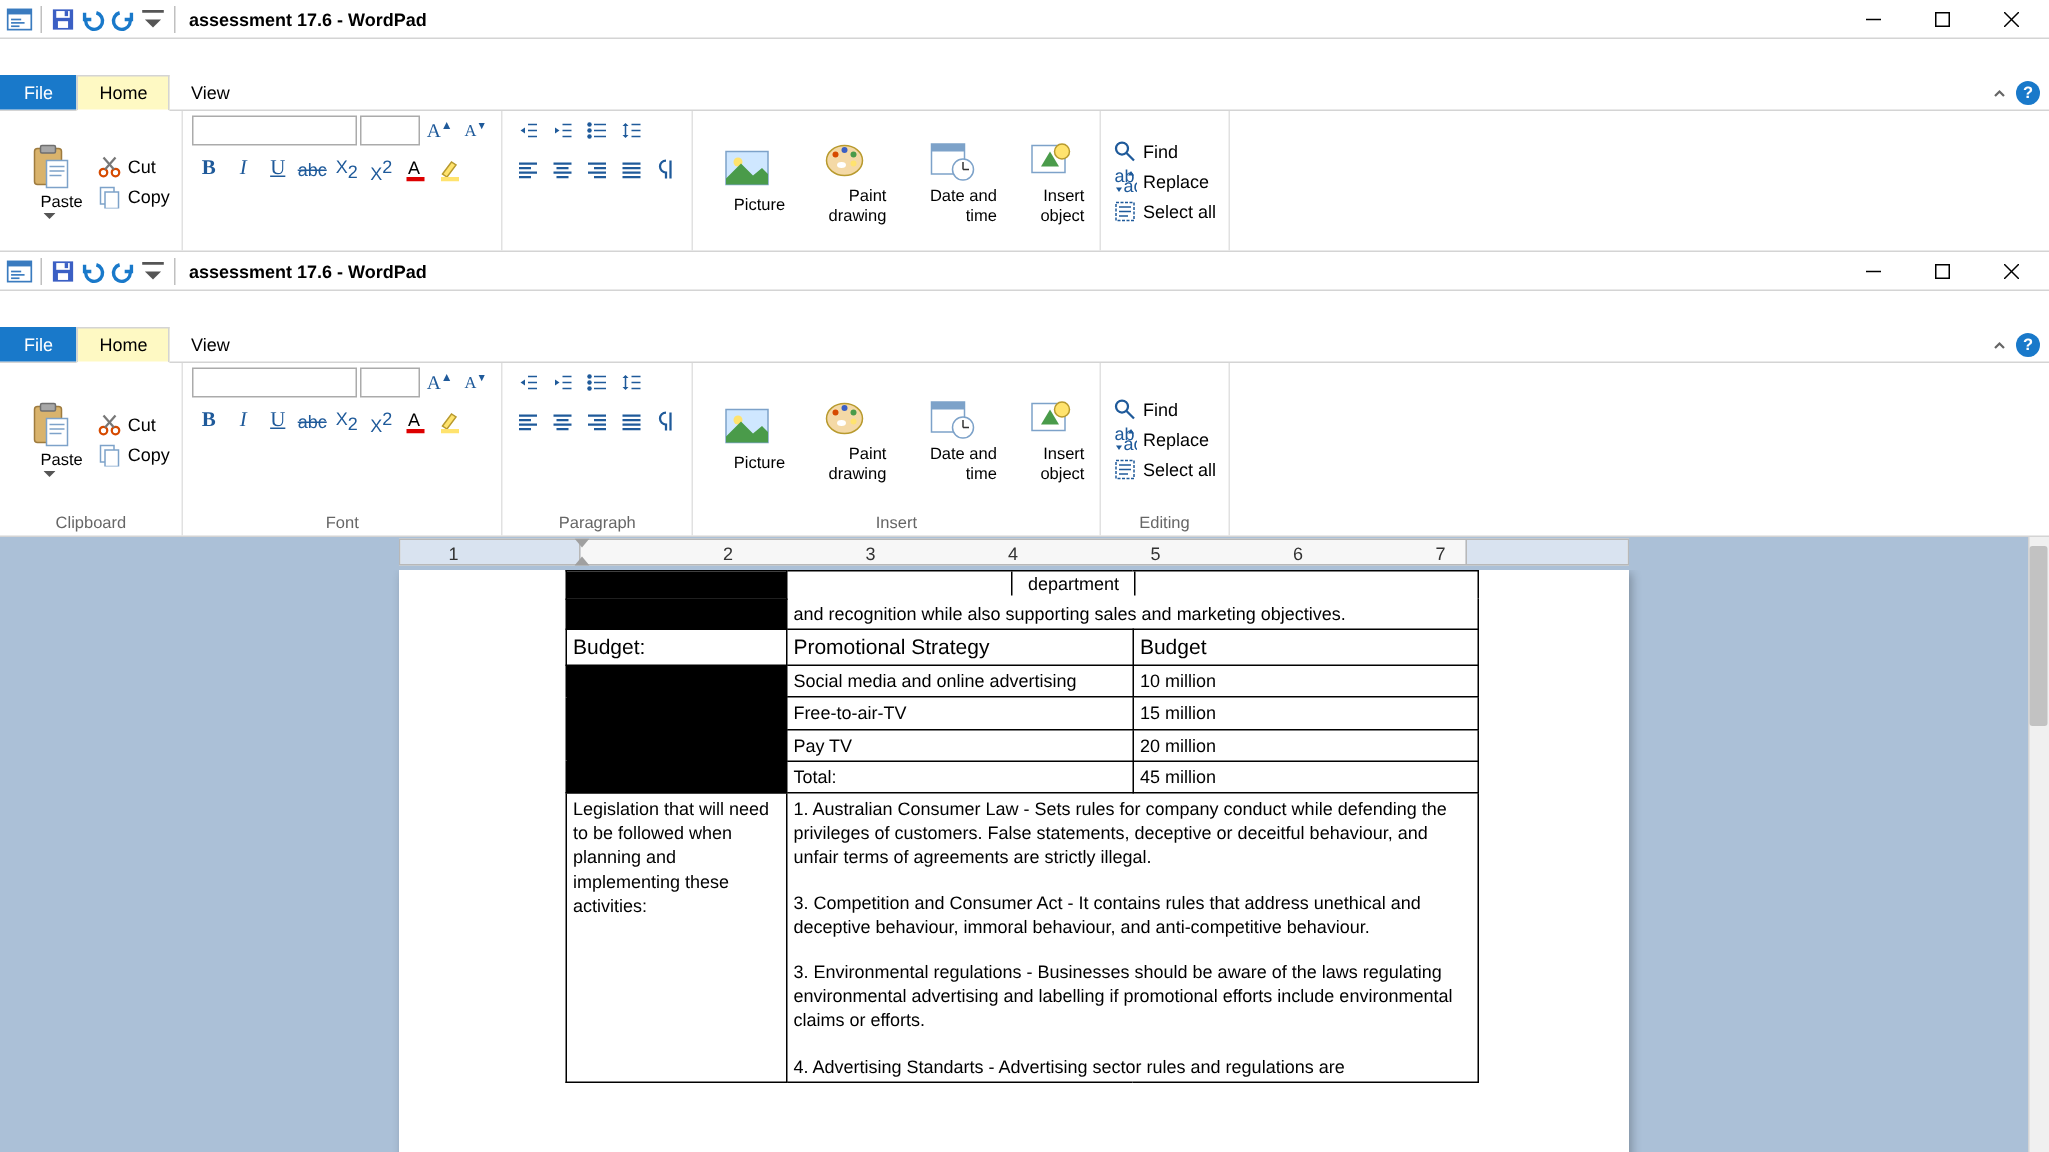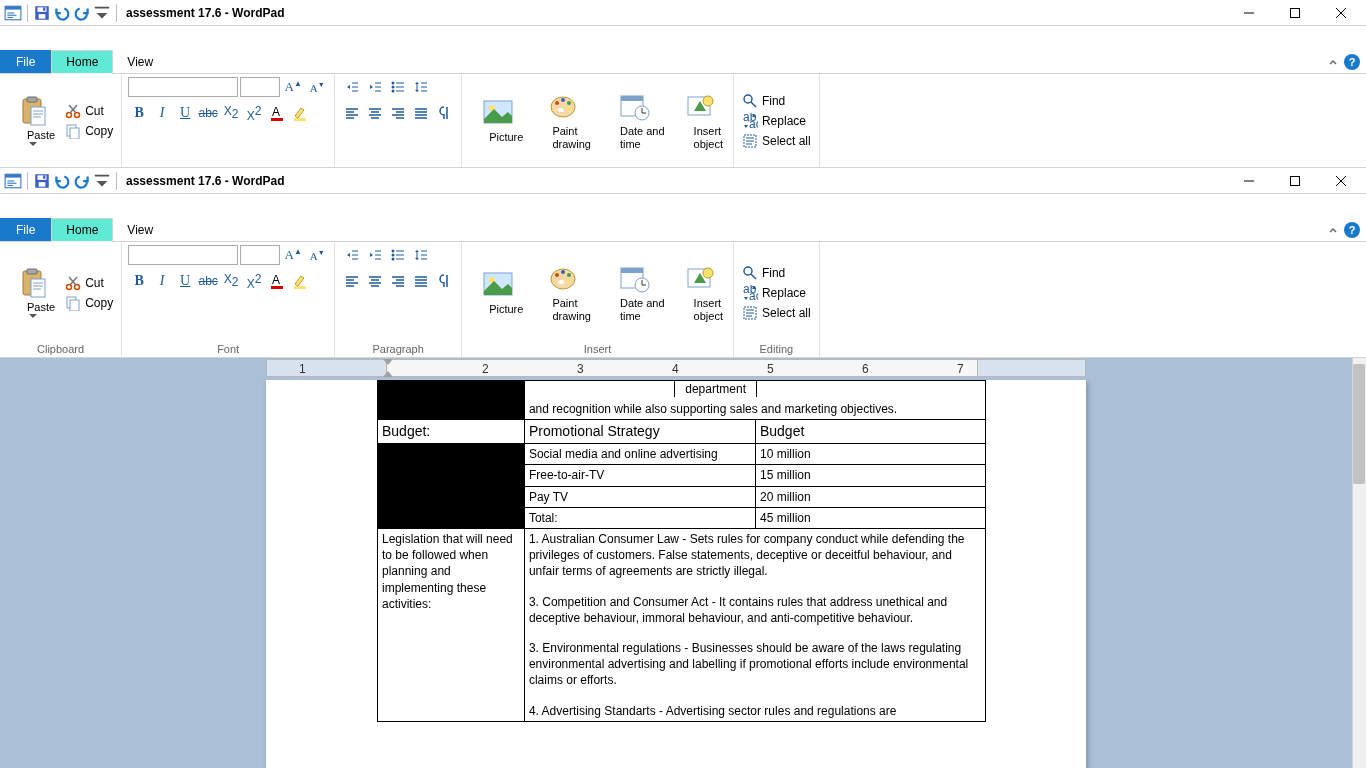--- a/index.html
+++ b/index.html
@@ -11,33 +11,33 @@
 .qat-icon { width: 18px; height: 18px; display: flex; align-items: center; justify-content: center; cursor: pointer; }
 .qat-sep { width: 1px; height: 18px; background: #c0c0c0; margin: 0 3px; }
 .title-text { margin-left: 6px; color: #000; font-size: 12px; font-weight: bold; }
 .win-controls { margin-left: auto; display: flex; }
 .win-btn { width: 46px; height: 26px; display: flex; align-items: center; justify-content: center; cursor: pointer; }
 
 
 .tabrow { height: 24px; display: flex; align-items: stretch; background: #fff; border-bottom: 1px solid #d4d4d4; margin-top: 24px; }
 .tab-file { background: #1979ca; color: #fff; padding: 0 16px; display: flex; align-items: center; cursor: pointer; font-size: 12px; }
 .tab { padding: 0 14px; display: flex; align-items: center; cursor: pointer; color: #000; }
-.tab.active { border: 1px solid #d4d4d4; border-bottom: 1px solid #fff; margin-bottom: -1px; background: #5eead4; }
+.tab.active { border: 1px solid #d4d4d4; border-bottom: 1px solid #fff; margin-bottom: -1px; background: #fef9c3; }
 .tabrow-right { margin-left: auto; display: flex; align-items: center; padding-right: 6px; gap: 6px; }
 
 
 .ribbon { height: 94px; background: #fff; display: flex; border-bottom: 1px solid #d4d4d4; }
 .ribbon.with-labels { height: 116px; }
 .rgroup { border-right: 1px solid #e1e1e1; padding: 2px 6px; display: flex; flex-direction: column; }
 .rgroup-body { flex: 1; display: flex; align-items: center; gap: 4px; }
 .rgroup-label { text-align: center; color: #666; font-size: 11px; padding: 2px 0 0; }
 
 .big-btn { display: flex; flex-direction: column; align-items: center; justify-content: center; padding: 2px 4px; cursor: pointer; min-width: 40px; }
 .big-btn .ic { width: 32px; height: 32px; margin-bottom: 2px; }
-.big-btn span { font-size: 11px; text-align: left; line-height: 1.1; color: #000; padding-left: 17px; }
+.big-btn span { font-size: 11px; text-align: right; line-height: 1.1; color: #000; padding-left: 17px; }
 
 .small-stack { display: flex; flex-direction: column; gap: 2px; justify-content: center; }
 .small-btn { display: flex; align-items: center; gap: 4px; cursor: pointer; padding: 1px 2px; font-size: 11px; }
 .small-btn .ic { width: 16px; height: 16px; }
 
 .font-row { display: flex; gap: 2px; align-items: center; }
 .font-select { width: 110px; height: 20px; border: 1px solid #ababab; background: #fff; }
 .size-select { width: 40px; height: 20px; border: 1px solid #ababab; background: #fff; }
 .fmt-btn { width: 22px; height: 22px; display: flex; align-items: center; justify-content: center; cursor: pointer; color: #1f5a9a; }
 .fmt-btn svg { width: 16px; height: 16px; }

